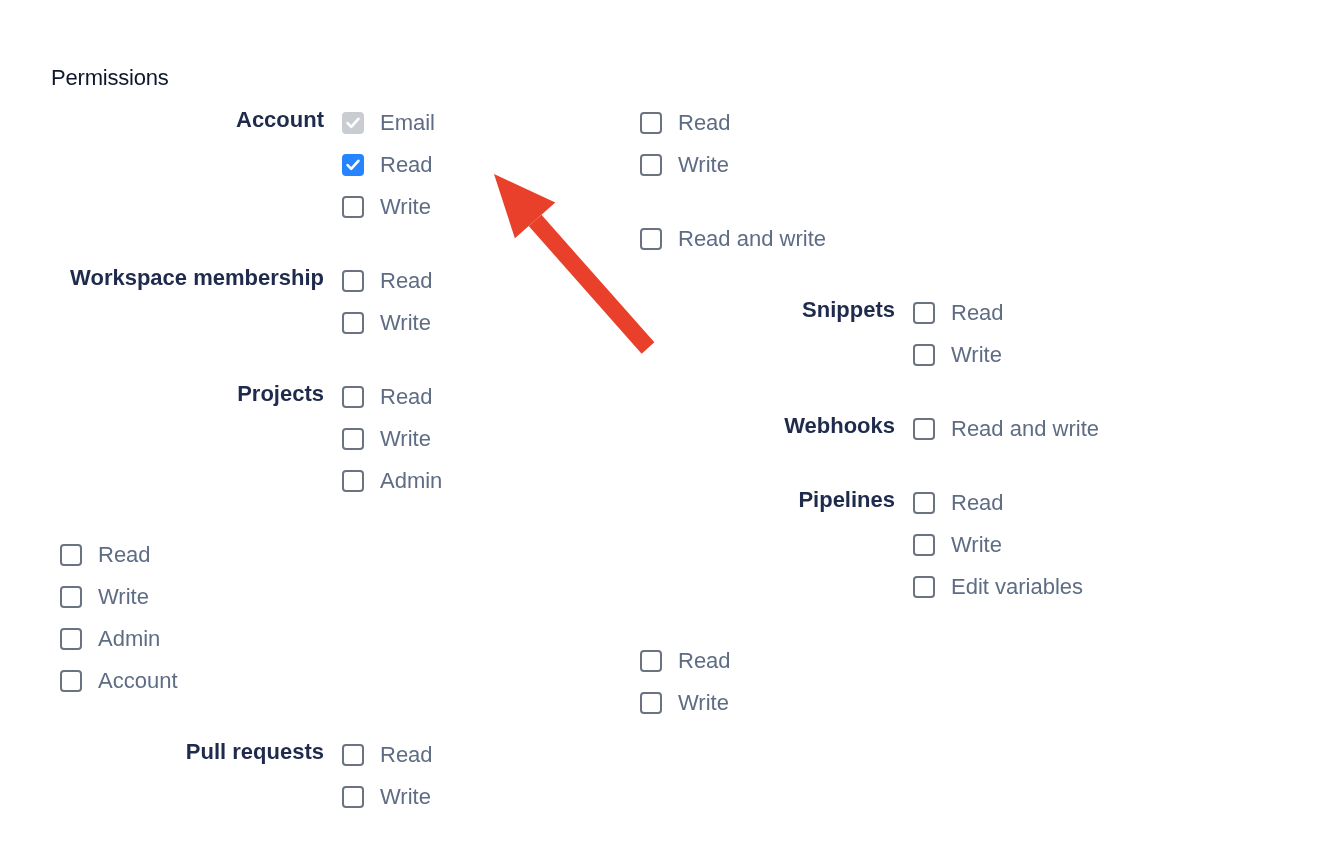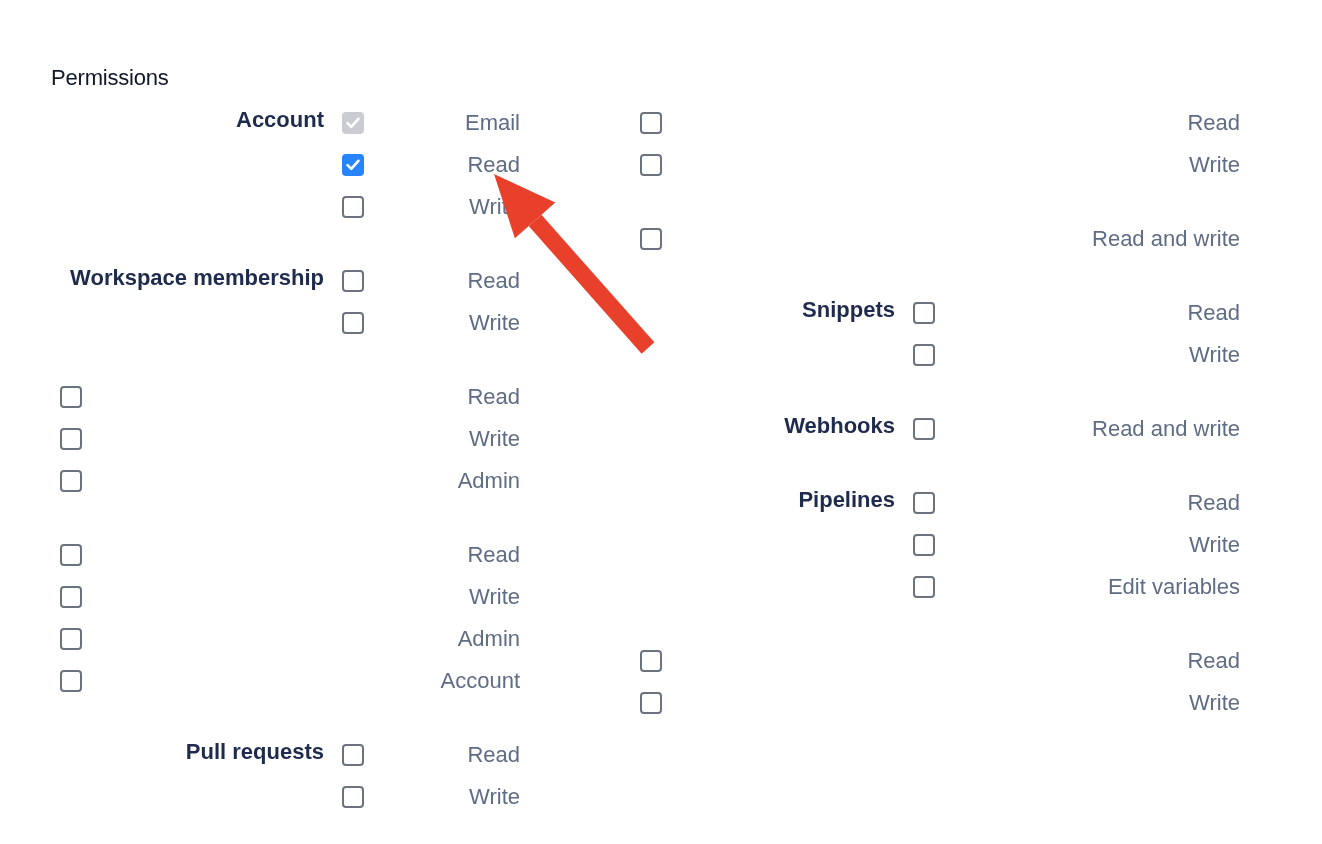--- a/index.html
+++ b/index.html
@@ -62,21 +62,20 @@
 
   .options {
     flex: 1 1 auto;
     padding-top: 2px;
   }
 
   .option-row {
     display: flex;
     align-items: center;
     height: 42px;
-    justify-content: space-between;
   }
 
   .cbox {
     width: 22px;
     height: 22px;
     border-radius: 4px;
     flex: 0 0 auto;
     position: relative;
     border: 2px solid #6b7280;
     background: #ffffff;
@@ -164,20 +163,21 @@
             <span class="cbox"></span>
             <span class="option-label">Read</span>
           </div>
           <div class="option-row">
             <span class="cbox"></span>
             <span class="option-label">Write</span>
           </div>
         </div>
       </div>
       <div class="perm-group">
+        <div class="group-label">Projects</div>
         <div class="options">
           <div class="option-row">
             <span class="cbox"></span>
             <span class="option-label">Read</span>
           </div>
           <div class="option-row">
             <span class="cbox"></span>
             <span class="option-label">Write</span>
           </div>
           <div class="option-row">

